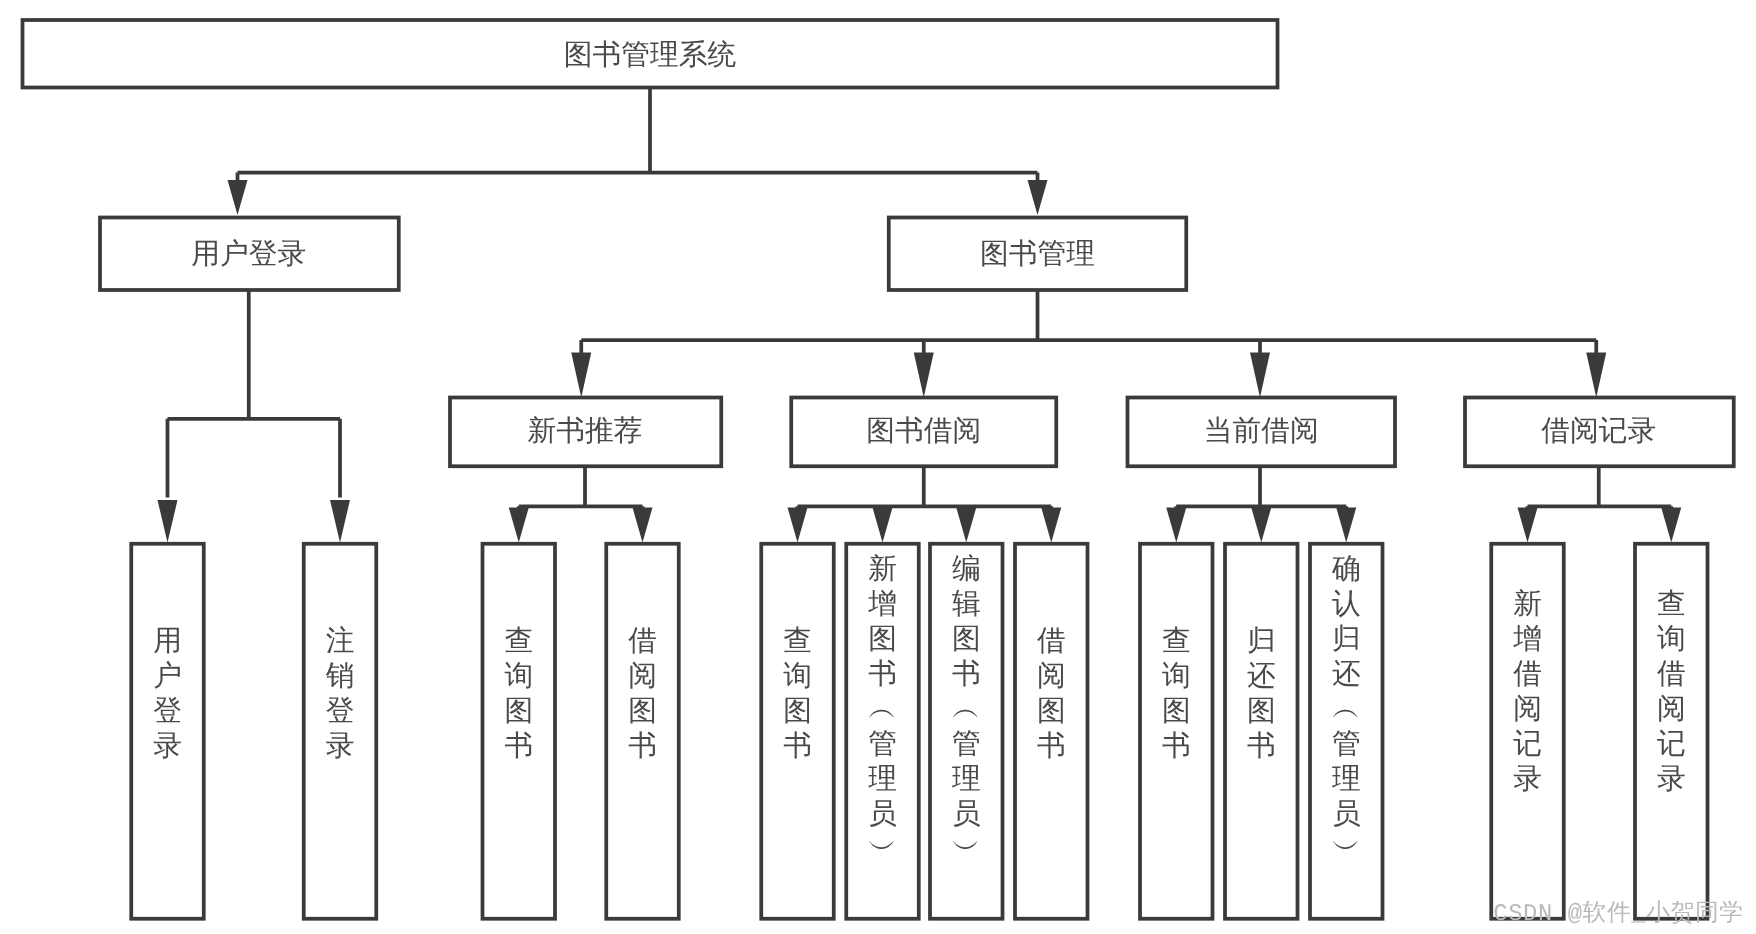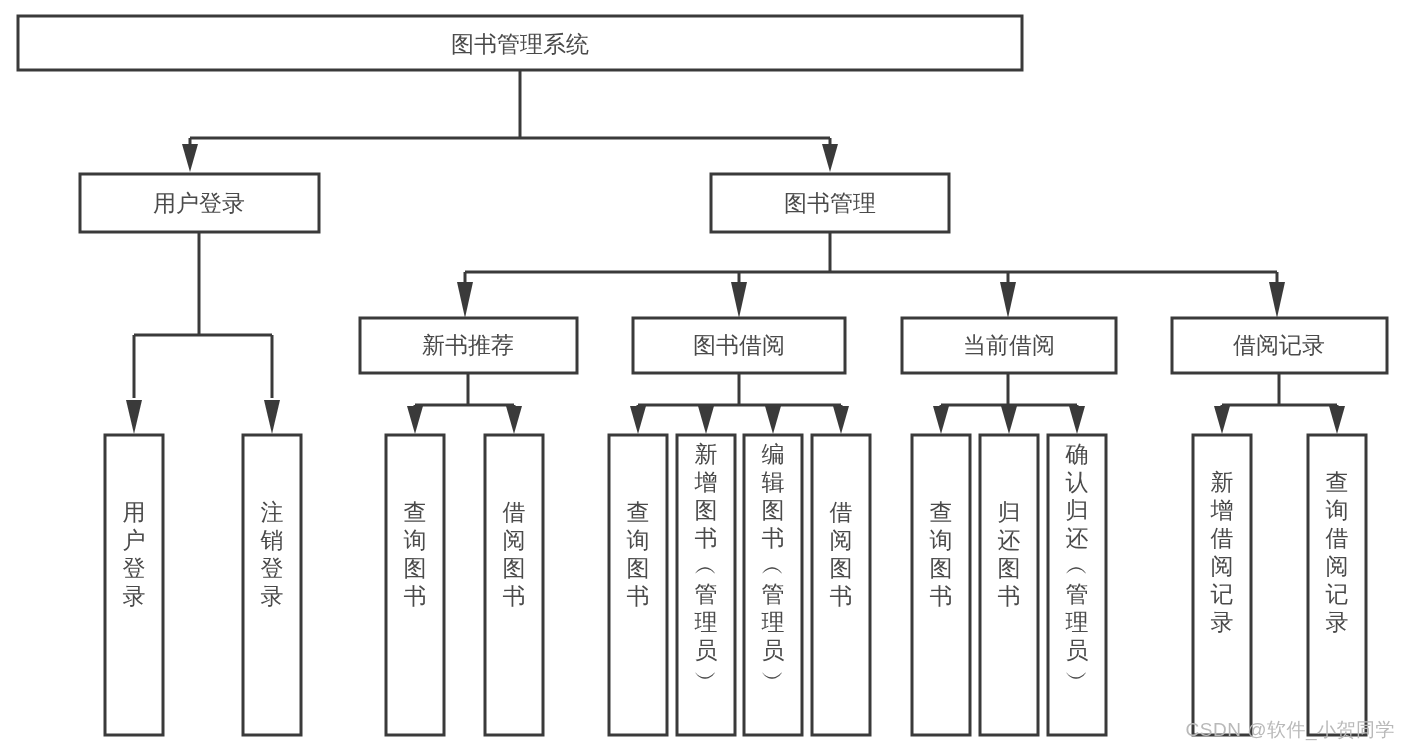--- a/index.html
+++ b/index.html
@@ -51,21 +51,21 @@
   .node-label-vertical {
     fill: #4a4a4a;
     font-family: "DejaVu Sans", "Liberation Sans", sans-serif;
     font-size: 23px;
     text-anchor: middle;
   }
   .watermark {
     position: absolute;
     right: 10px;
     bottom: 4px;
-    font-family: Liberation Sans, sans-serif;
+    font-family: Liberation Mono, monospace;
     font-size: 19px;
     color: #b9b9b9;
     white-space: nowrap;
     letter-spacing: 0.5px;
     pointer-events: none;
   }
 </style>
 </head>
 <body>
 

